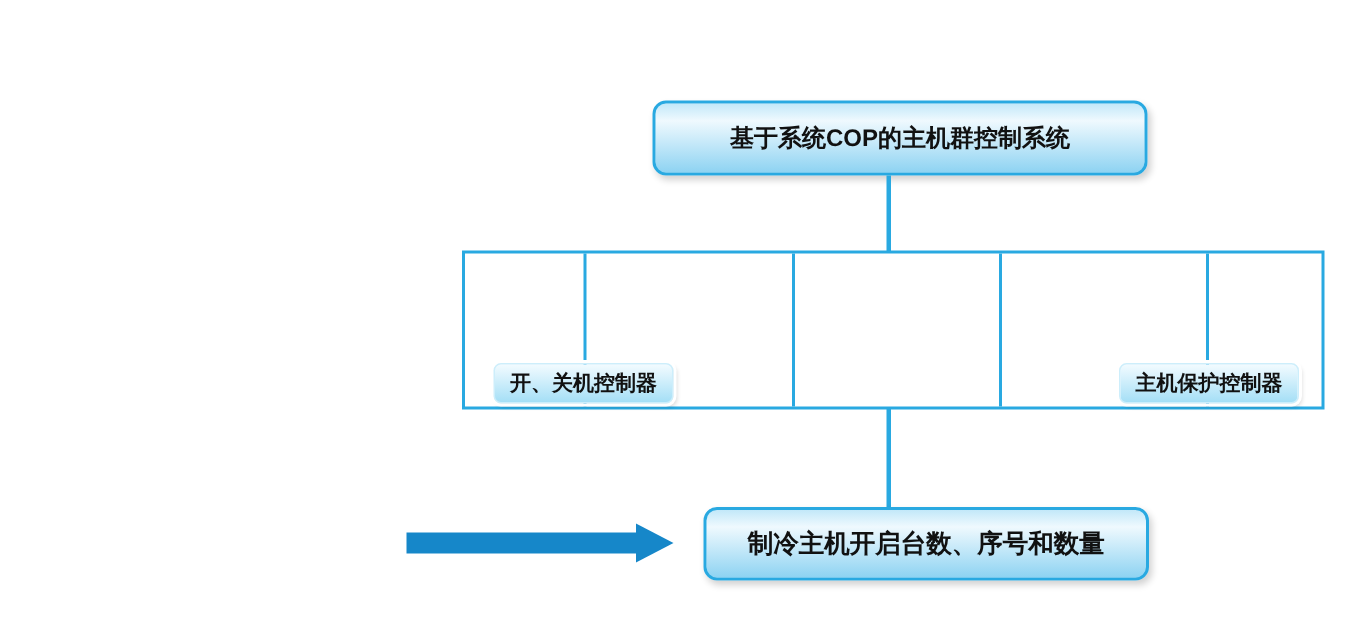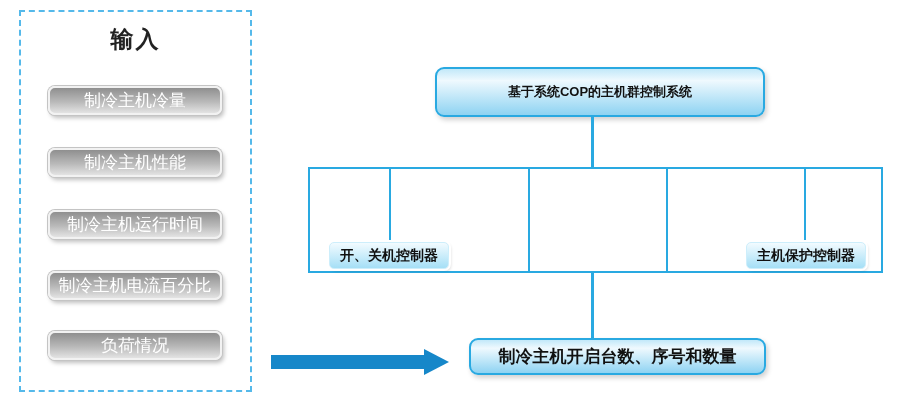--- a/index.html
+++ b/index.html
@@ -31,22 +31,22 @@
     border-left:25px solid #1687c9;border-top:13px solid transparent;border-bottom:13px solid transparent;
   }
   
   .node{
     position:absolute;box-sizing:border-box;border:2px solid #29a9e1;
     display:flex;align-items:center;justify-content:center;
     background:linear-gradient(180deg,#c2e8f9 0%,#eff9fe 25%,#8ed3f2 100%);
     box-shadow:2px 3px 5px rgba(0,0,0,.18);
     color:#111;white-space:nowrap;
   }
-  .node.root{left:435px;top:67px;width:330px;height:50px;border-radius:9px;font-size:13px;font-weight:600;}
-  .node.output{left:469px;top:338px;width:297px;height:37px;border-radius:9px;font-size:17px;font-weight:600;}
+  .node.root{left:435px;top:67px;width:330px;height:50px;border-radius:9px;font-size:16px;font-weight:600;}
+  .node.output{left:469px;top:338px;width:297px;height:49px;border-radius:9px;font-size:17px;font-weight:600;}
   .grid{
     position:absolute;left:308px;top:167px;width:575px;height:106px;
     border:2px solid #29a9e1;box-sizing:border-box;background:transparent;
   }
   .vline{position:absolute;top:0;height:100%;width:2px;background:#29a9e1;}
   .conn{position:absolute;width:3px;background:#29a9e1;left:591px;}
   .conn.c1{top:117px;height:51px;}
   .conn.c2{top:272px;height:66px;}
   .ctrl{
     position:absolute;top:210px;width:120px;height:27px;box-sizing:border-box;
@@ -55,28 +55,20 @@
     box-shadow:0 0 0 2px #ffffff,2px 2px 3px rgba(0,0,0,.15);
     display:flex;align-items:center;justify-content:center;
     font-size:14px;font-weight:600;color:#111;white-space:nowrap;margin-top:32px;
   }
 </style>
 </head>
 <body>
 
 <div class="stage">
 
-  <div class="panel">
-    <div class="panel-title">输入</div>
-    <div class="gbtn" style="top:74px">制冷主机冷量</div>
-    <div class="gbtn" style="top:136px">制冷主机性能</div>
-    <div class="gbtn" style="top:198px">制冷主机运行时间</div>
-    <div class="gbtn" style="top:259px">制冷主机电流百分比</div>
-    <div class="gbtn" style="top:319px">负荷情况</div>
-  </div>
 
   <div>
     <div class="arrow-body"></div>
     <div class="arrow-head"></div>
   </div>
 
   <div class="node root">基于系统COP的主机群控制系统</div>
 
   <div class="conn c1"></div>
 

